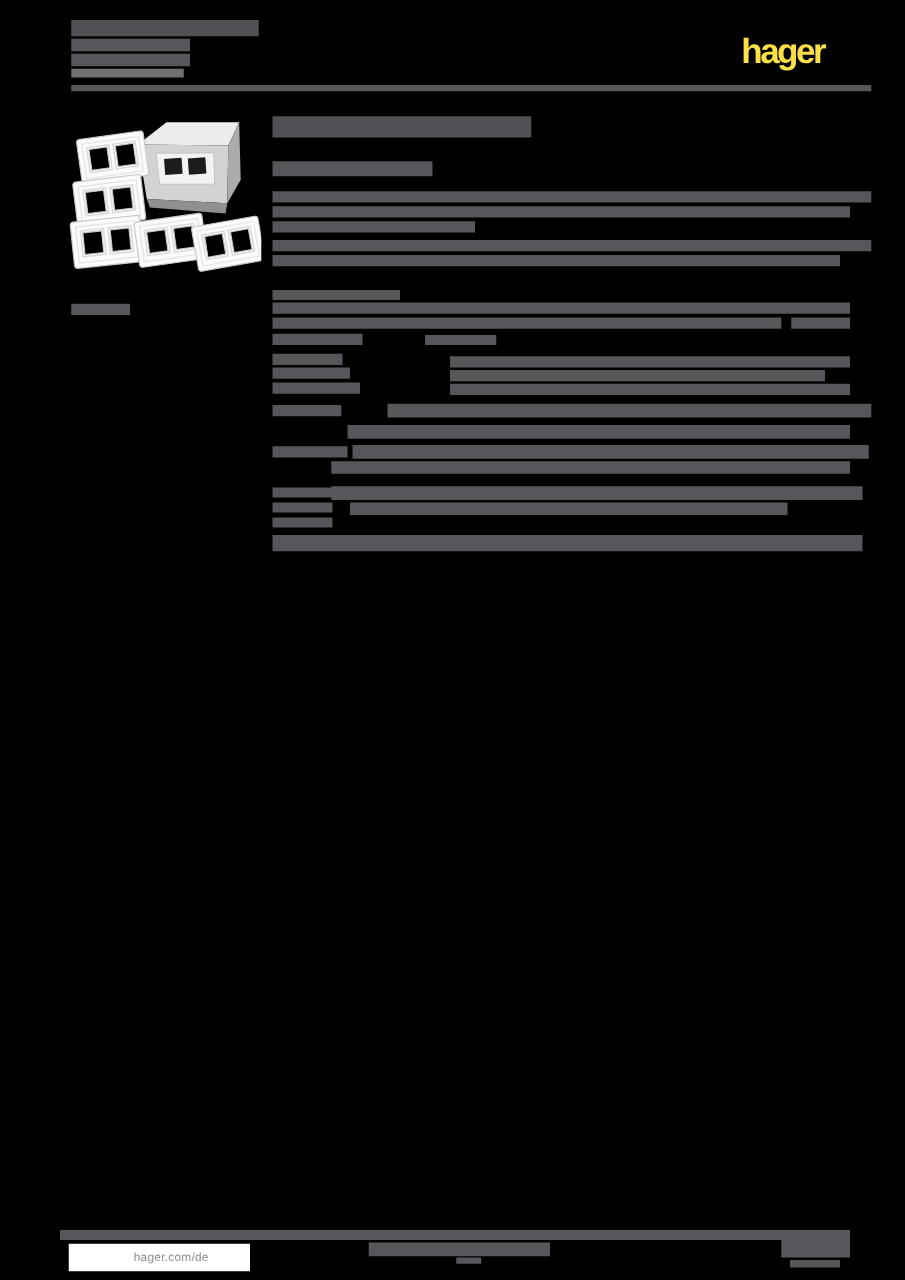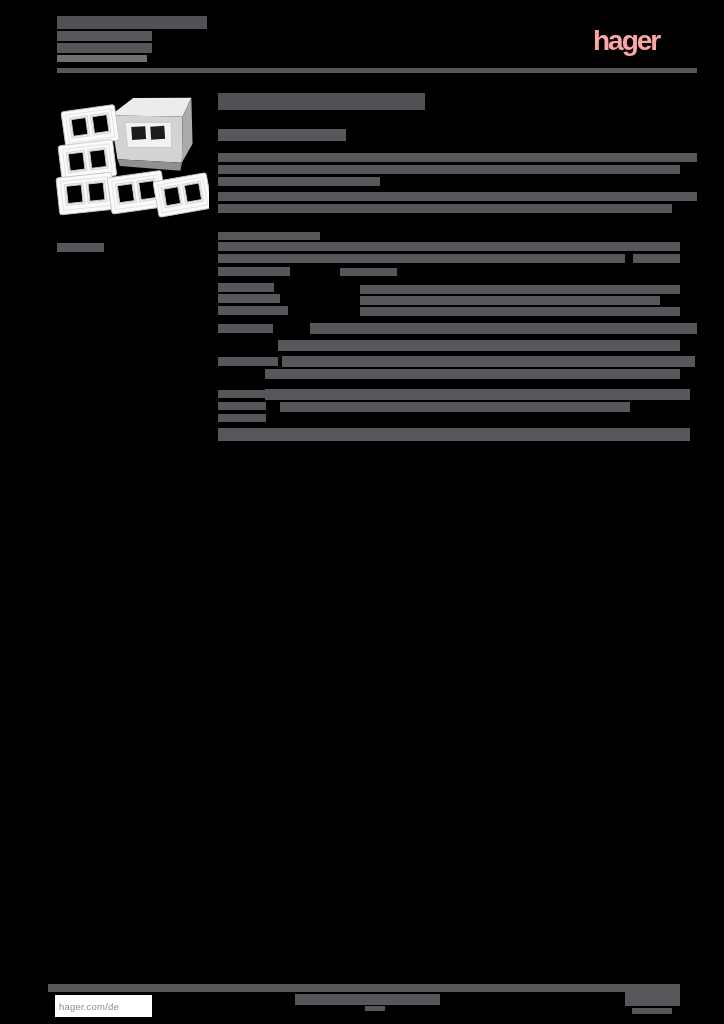--- a/index.html
+++ b/index.html
@@ -9,41 +9,41 @@
     font-family:"Liberation Sans",sans-serif;
   }
   .layer{position:absolute;inset:0;pointer-events:none;}
   .bar{position:absolute;}
   .logo{
     position:absolute;left:593px;top:26px;width:90px;height:32px;
     font-weight:bold;font-size:28px;letter-spacing:-2px;line-height:30px;
   }
   .footer-box{
     position:absolute;left:55px;top:995px;width:97px;height:22px;
-    display:flex;align-items:center;
+    display:flex;align-items:center;padding-left:48px;
   }
   .footer-box span{
     font-size:9.5px;padding-left:4px;letter-spacing:0.2px;
   }
   .product-svg{position:absolute;left:53px;top:94px;}
 </style>
 </head>
 <body>
 
 <div class="page">
 
   <div class="layer">
       <div class="bar" style="left: 57px; top: 16px; width: 150px; height: 13px; background: rgb(79, 81, 84);"></div>
       <div class="bar" style="left: 57px; top: 31px; width: 95px; height: 10px; background: rgb(85, 87, 91);"></div>
       <div class="bar" style="left: 57px; top: 43px; width: 95px; height: 10px; background: rgb(85, 87, 91);"></div>
       <div class="bar" style="left: 57px; top: 55px; width: 90px; height: 7px; background: rgb(110, 112, 114);"></div>
       <div class="bar" style="left: 57px; top: 68px; width: 640px; height: 5px; background: rgb(85, 87, 91);"></div>
     </div>
 
-  <div class="logo" style="color: #fca5a5;">
+  <div class="logo" style="color: #fde047;">
     <span>hager</span>
   </div>
 
   <svg class="product-svg" width="156" height="152" viewBox="0 0 156 152">
     <defs>
       <g id="frame">
         <path fill-rule="evenodd" d="M2,0 h44 a2,2 0 0 1 2,2 v28 a2,2 0 0 1 -2,2 h-44 a2,2 0 0 1 -2,-2 v-28 a2,2 0 0 1 2,-2 Z
                  M8,8 h13 v15 h-13 Z M27,8 h13 v15 h-13 Z" fill="#fbfbfb" stroke="#c6c7c8" stroke-width="0.8"></path>
         <rect x="6.5" y="6.5" width="16" height="18" fill="none" stroke="#d9d9d9" stroke-width="1"></rect>
         <rect x="25.5" y="6.5" width="16" height="18" fill="none" stroke="#d9d9d9" stroke-width="1"></rect>

